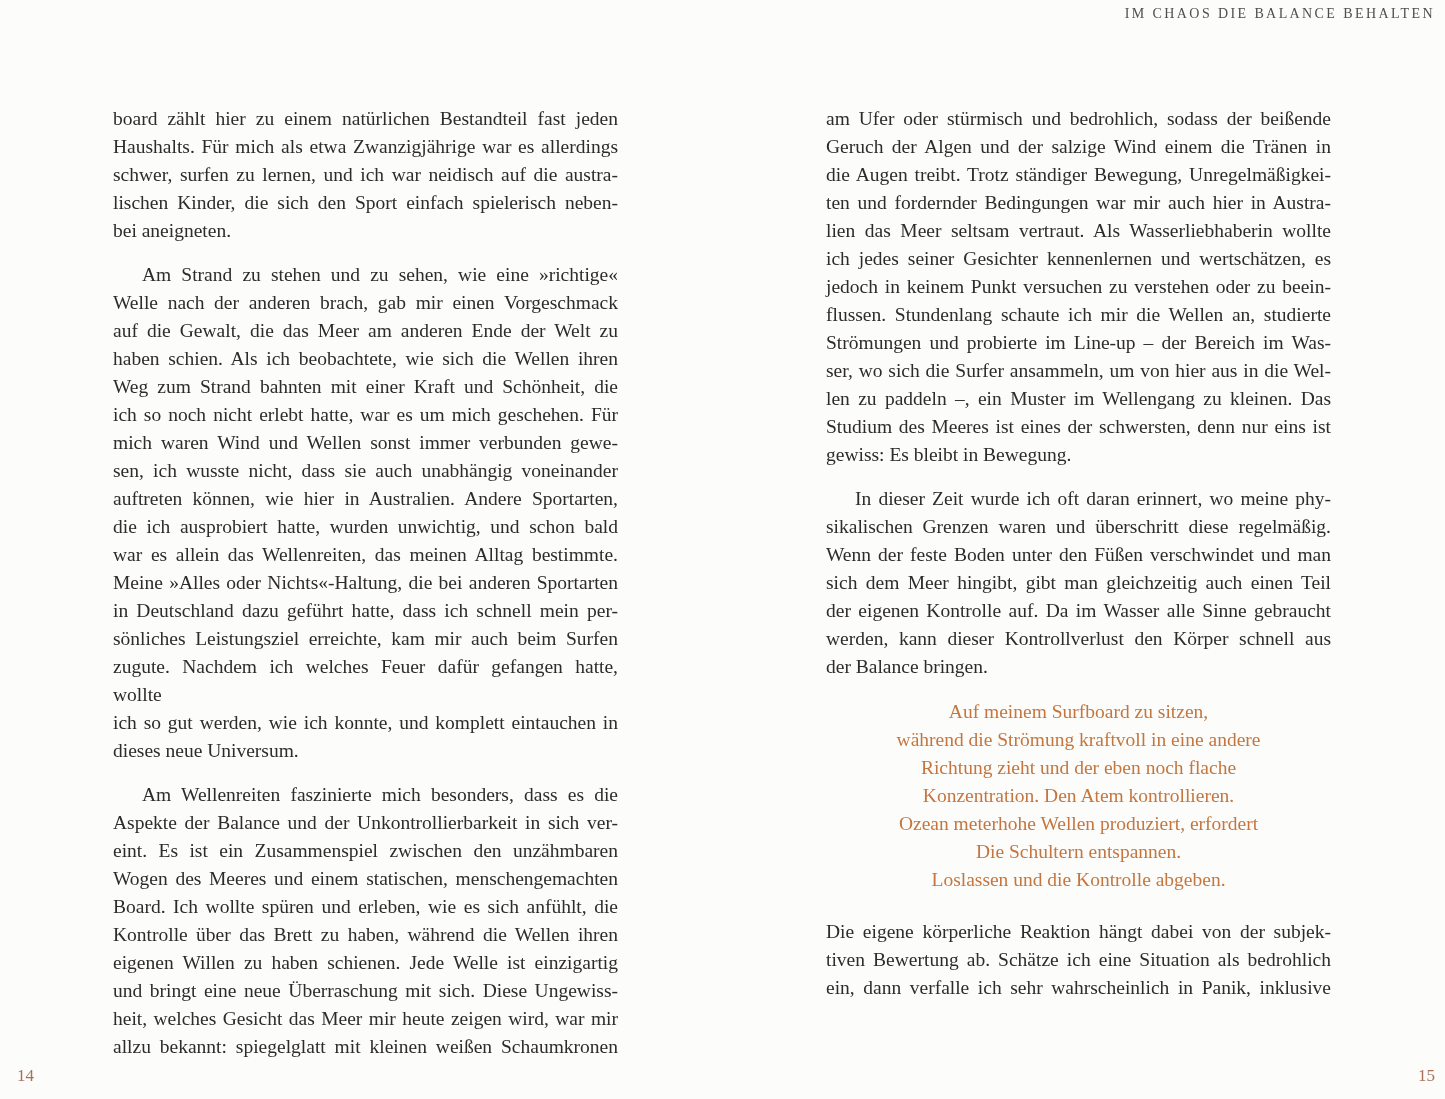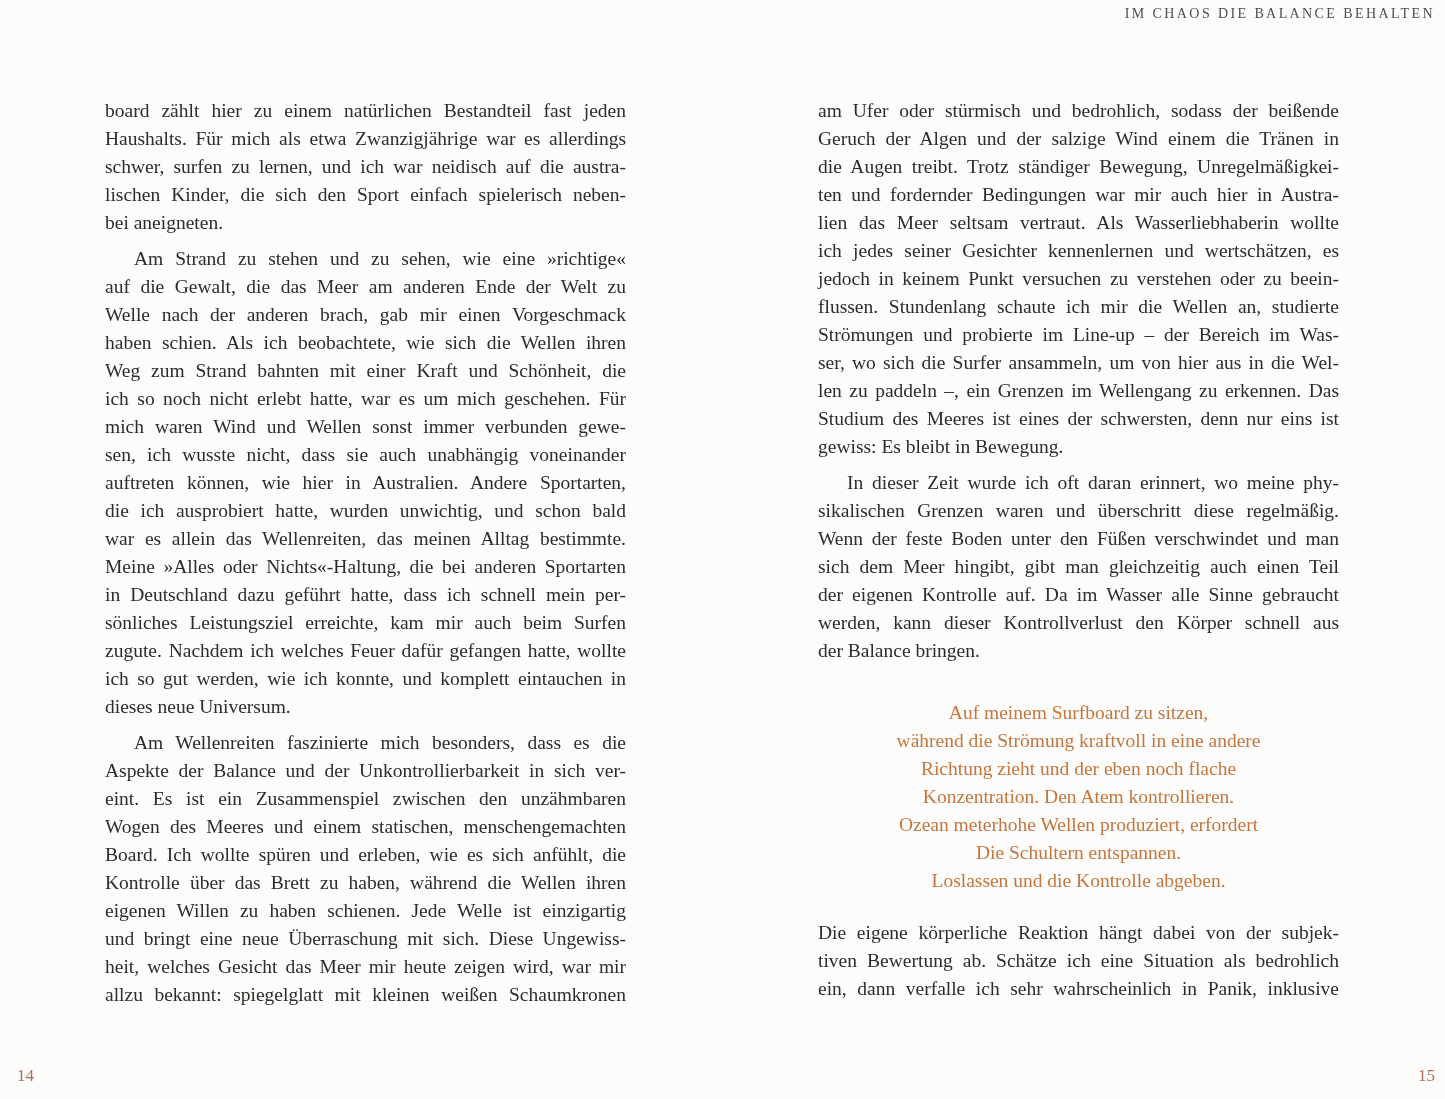--- a/index.html
+++ b/index.html
@@ -29,34 +29,34 @@
   .page-column {
     position: absolute;
     top: 89px;
     width: 537px;
     font-size: 19.5px;
     line-height: 28px;
     color: var(--body-color, #2e2c2a);
   }
   .page-column.left  { left: 97px; }
   .page-column.right { left: 810px; }
-  .block { margin: 8px; }
+  .block { margin: 16px; }
   .block.paragraph .line {
     text-align: justify;
     text-align-last: justify;
     white-space: normal;
   }
   .block.paragraph .line.end {
     text-align-last: left;
   }
   .block.indent-first .line:first-child {
     text-indent: 29px;
   }
   .block.quote {
-    margin: 34px 0 24px 0;
+    margin: 17px 0 24px 0;
     color: var(--accent, #c4763e);
   }
   .block.quote .line {
     text-align: center;
     text-align-last: center;
   }
   .page-number {
     position: absolute;
     top: 1066px;
     font-size: 17px;
@@ -75,22 +75,22 @@
   <div class="page-column left">
       <div class="block paragraph">
         <div class="line">board zählt hier zu einem natürlichen Bestandteil fast jeden</div>
         <div class="line">Haushalts. Für mich als etwa Zwanzigjährige war es allerdings</div>
         <div class="line">schwer, surfen zu lernen, und ich war neidisch auf die austra-</div>
         <div class="line">lischen Kinder, die sich den Sport einfach spielerisch neben-</div>
         <div class="line end">bei aneigneten.</div>
       </div>
       <div class="block paragraph indent-first">
         <div class="line">Am Strand zu stehen und zu sehen, wie eine »richtige«</div>
+        <div class="line">Welle nach der anderen brach, gab mir einen Vorgeschmack</div>
         <div class="line">auf die Gewalt, die das Meer am anderen Ende der Welt zu</div>
-        <div class="line">Welle nach der anderen brach, gab mir einen Vorgeschmack</div>
         <div class="line">haben schien. Als ich beobachtete, wie sich die Wellen ihren</div>
         <div class="line">Weg zum Strand bahnten mit einer Kraft und Schönheit, die</div>
         <div class="line">ich so noch nicht erlebt hatte, war es um mich geschehen. Für</div>
         <div class="line">mich waren Wind und Wellen sonst immer verbunden gewe-</div>
         <div class="line">sen, ich wusste nicht, dass sie auch unabhängig voneinander</div>
         <div class="line">auftreten können, wie hier in Australien. Andere Sportarten,</div>
         <div class="line">die ich ausprobiert hatte, wurden unwichtig, und schon bald</div>
         <div class="line">war es allein das Wellenreiten, das meinen Alltag bestimmte.</div>
         <div class="line">Meine »Alles oder Nichts«-Haltung, die bei anderen Sportarten</div>
         <div class="line">in Deutschland dazu geführt hatte, dass ich schnell mein per-</div>
@@ -118,21 +118,21 @@
         <div class="line">am Ufer oder stürmisch und bedrohlich, sodass der beißende</div>
         <div class="line">Geruch der Algen und der salzige Wind einem die Tränen in</div>
         <div class="line">die Augen treibt. Trotz ständiger Bewegung, Unregelmäßigkei-</div>
         <div class="line">ten und fordernder Bedingungen war mir auch hier in Austra-</div>
         <div class="line">lien das Meer seltsam vertraut. Als Wasserliebhaberin wollte</div>
         <div class="line">ich jedes seiner Gesichter kennenlernen und wertschätzen, es</div>
         <div class="line">jedoch in keinem Punkt versuchen zu verstehen oder zu beein-</div>
         <div class="line">flussen. Stundenlang schaute ich mir die Wellen an, studierte</div>
         <div class="line">Strömungen und probierte im Line-up – der Bereich im Was-</div>
         <div class="line">ser, wo sich die Surfer ansammeln, um von hier aus in die Wel-</div>
-        <div class="line">len zu paddeln –, ein Grenzen im Wellengang zu erkennen. Das</div>
+        <div class="line">len zu paddeln –, ein Muster im Wellengang zu kleinen. Das</div>
         <div class="line">Studium des Meeres ist eines der schwersten, denn nur eins ist</div>
         <div class="line end">gewiss: Es bleibt in Bewegung.</div>
       </div>
       <div class="block paragraph indent-first">
         <div class="line">In dieser Zeit wurde ich oft daran erinnert, wo meine phy-</div>
         <div class="line">sikalischen Grenzen waren und überschritt diese regelmäßig.</div>
         <div class="line">Wenn der feste Boden unter den Füßen verschwindet und man</div>
         <div class="line">sich dem Meer hingibt, gibt man gleichzeitig auch einen Teil</div>
         <div class="line">der eigenen Kontrolle auf. Da im Wasser alle Sinne gebraucht</div>
         <div class="line">werden, kann dieser Kontrollverlust den Körper schnell aus</div>

